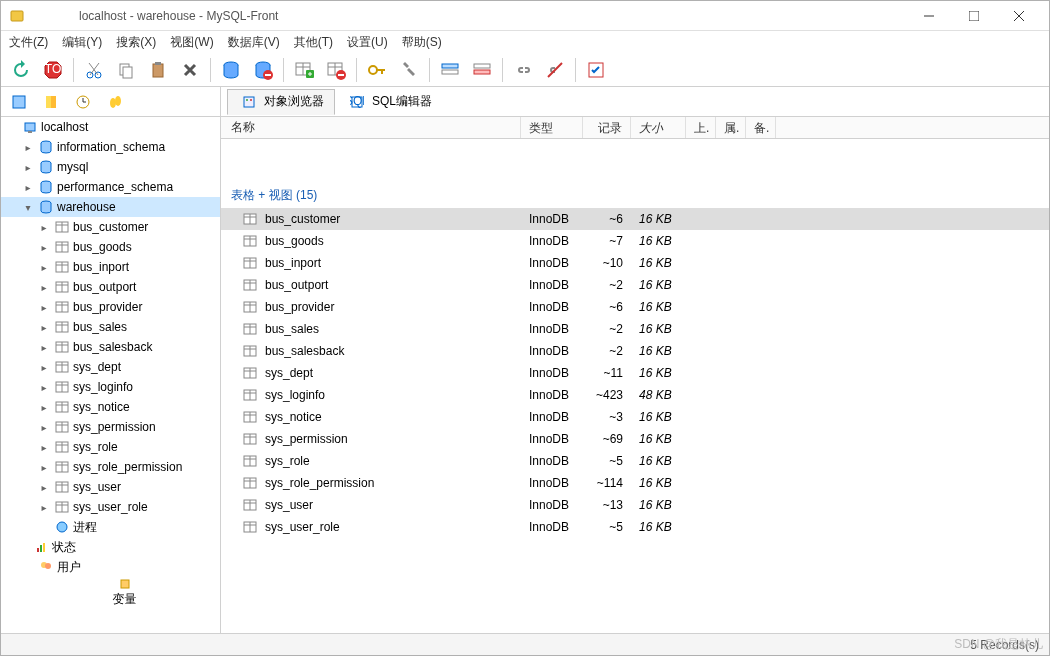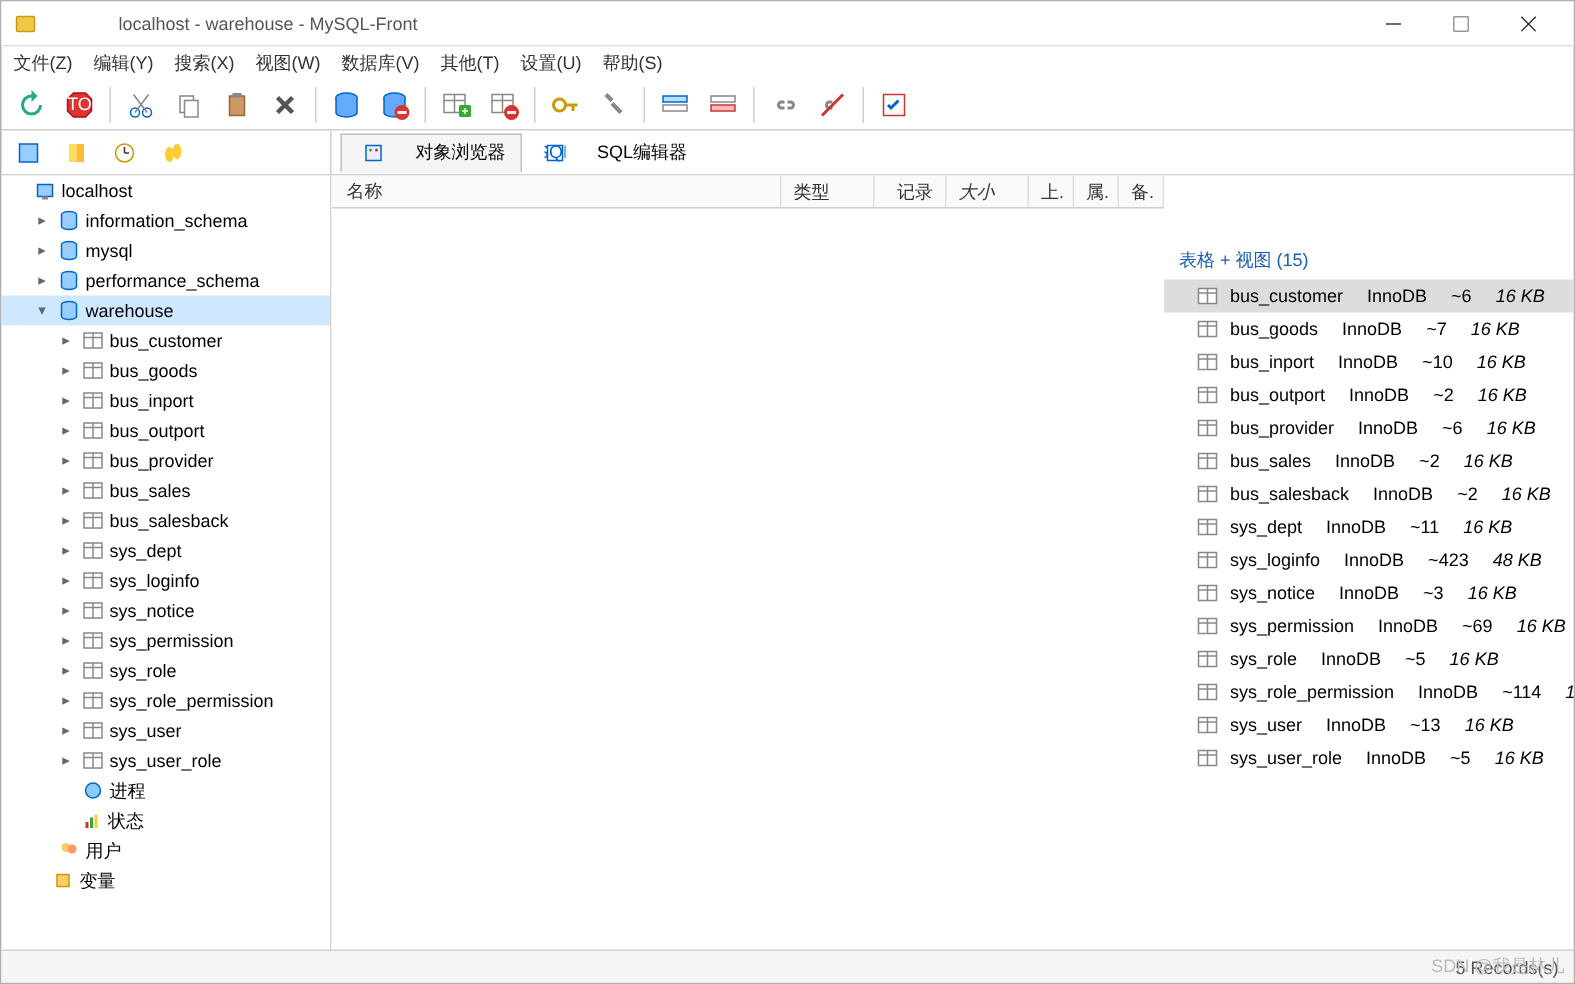--- a/index.html
+++ b/index.html
@@ -11,29 +11,29 @@
 .win-btns { display: flex; }
 .win-btn { width: 45px; height: 28px; display: flex; align-items: center; justify-content: center; color: #555; }
 .menubar { height: 22px; display: flex; align-items: center; padding: 0 8px; gap: 14px; color: #333; }
 .menubar span { cursor: default; }
 .toolbar1 { height: 34px; display: flex; align-items: center; padding: 2px 6px; gap: 4px; border-bottom: 1px solid #d0d0d0; }
 .tb-btn { width: 28px; height: 28px; display: flex; align-items: center; justify-content: center; border-radius: 2px; }
 .tb-sep { width: 1px; height: 24px; background: #d0d0d0; margin: 0 2px; }
 .toolbar2 { height: 30px; display: flex; border-bottom: 1px solid #d0d0d0; }
 .toolbar2-left { width: 220px; display: flex; align-items: center; padding: 0 4px; gap: 4px; border-right: 1px solid #d0d0d0; }
 .toolbar2-right { flex: 1; display: flex; align-items: center; padding: 0 6px; gap: 0; }
-.tab { height: 26px; display: flex; align-items: center; padding: 0 10px; gap: 17px; border: 1px solid transparent; cursor: default; }
+.tab { height: 26px; display: flex; align-items: center; padding: 0 10px; gap: 4px; border: 1px solid transparent; cursor: default; }
 .tab.active { background: #f5f5f5; border: 1px solid #c0c0c0; border-bottom-color: #f5f5f5; }
 .main { flex: 1; display: flex; overflow: hidden; }
 .tree-panel { width: 220px; border-right: 1px solid #d0d0d0; overflow-y: auto; background: #fff; }
 .tree-node { display: flex; align-items: center; height: 20px; padding-left: 4px; cursor: default; white-space: nowrap; }
 .tree-node.selected { background: #cde8ff; }
 .tree-expand { width: 14px; text-align: center; color: #666; font-size: 10px; }
 .tree-icon { width: 16px; height: 16px; margin: 0 3px; display: flex; align-items: center; justify-content: center; }
-.grid-panel { flex: 1; display: flex; flex-direction: row; background: #fff; overflow: hidden; }
+.grid-panel { flex: 1; display: flex; flex-direction: column; background: #fff; overflow: hidden; }
 .grid-header { display: flex; height: 22px; border-bottom: 1px solid #d0d0d0; background: #fafafa; }
 .grid-header .col { padding: 3px 8px; border-right: 1px solid #e0e0e0; color: #333; }
 .grid-body { flex: 1; overflow-y: auto; }
 .grid-caption { padding: 4px 10px; color: #1a5fb4; margin-top: 44px; }
 .grid-row { display: flex; height: 22px; align-items: center; }
 .grid-row.selected { background: #ddd; }
 .grid-row .cell { padding: 0 8px; white-space: nowrap; }
 .c-name { width: 300px; display: flex; align-items: center; gap: 4px; padding-left: 18px !important; }
 .c-type { width: 62px; }
 .c-rec { width: 48px; text-align: right; }
@@ -476,42 +476,42 @@
         </div>
         <div class="tree-node" style="padding-left: 36px;">
           <span class="tree-expand"></span>
           <span class="tree-icon">
             <svg width="14" height="14">
               <circle cx="7" cy="7" r="5" fill="#8cf" stroke="#06c"></circle>
             </svg>
           </span>
           <span>进程</span>
         </div>
-        <div class="tree-node" style="padding-left: 35px;">
+        <div class="tree-node" style="padding-left: 15px;">
           <span class="tree-expand"></span>
           <span class="tree-icon">
             <svg width="14" height="14">
               <rect x="3" y="8" width="2" height="4" fill="#c33"></rect>
               <rect x="6" y="5" width="2" height="7" fill="#3a3"></rect>
               <rect x="9" y="3" width="2" height="9" fill="#fc3"></rect>
             </svg>
           </span>
           <span>状态</span>
         </div>
         <div class="tree-node" style="padding-left: 20px;">
           <span class="tree-expand"></span>
           <span class="tree-icon">
             <svg width="14" height="14">
               <circle cx="5" cy="5" r="3" fill="#fc6"></circle>
               <circle cx="9" cy="6" r="3" fill="#f96"></circle>
             </svg>
           </span>
           <span>用户</span>
         </div>
-        <div class="tree-node" style="padding-left: 16px;">
+        <div class="tree-node" style="padding-left: 28px; flex-direction: column;">
           <span class="tree-expand"></span>
           <span class="tree-icon">
             <svg width="14" height="14">
               <rect x="3" y="3" width="8" height="8" fill="#fc6" stroke="#c90"></rect>
             </svg>
           </span>
           <span>变量</span>
         </div>
       </div>
     <div class="grid-panel">

